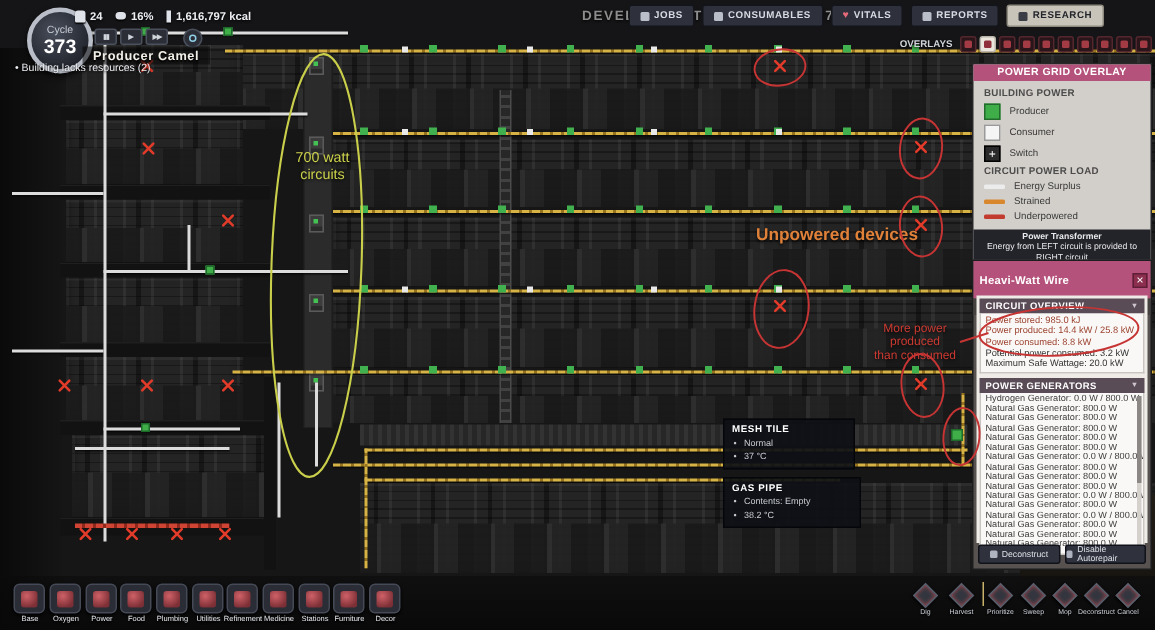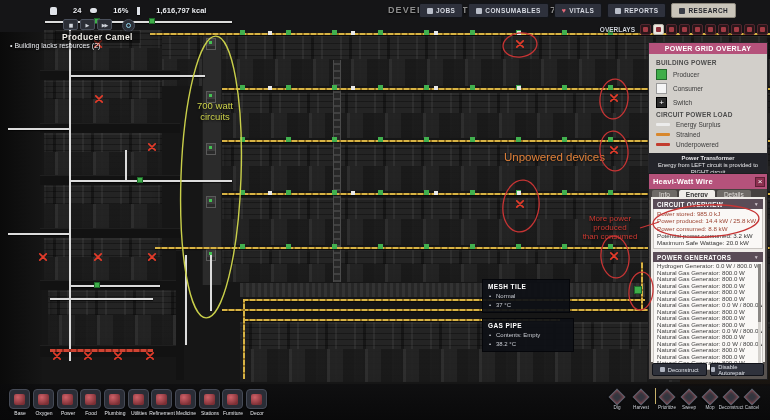--- a/index.html
+++ b/index.html
@@ -35,21 +35,21 @@
 
   
   .cycle{left:18px;top:5px;width:44px;height:44px;border-radius:50%;z-index:6;
     border:3px solid #b9bec8;background:radial-gradient(circle at 40% 35%,#474d5a,#22252d 75%);
     box-sizing:border-box;display:flex;flex-direction:column;align-items:center;justify-content:center;
     box-shadow:0 2px 4px rgba(0,0,0,.7);}
   .cycle .cl{font-size:7px;color:#c6cbd4;line-height:7px;}
   .cycle .cn{font-size:13px;font-weight:bold;color:#fff;line-height:13px;}
   .resbar{left:50px;top:6px;display:flex;align-items:center;gap:9px;z-index:6;color:#eceef2;
     font-size:7.5px;font-weight:bold;text-shadow:0 1px 2px #000;}
-  .ri{display:flex;align-items:center;gap:16px;}
+  .ri{display:flex;align-items:center;gap:3px;}
   .rico{width:7px;height:8px;background:#dfe2e8;border-radius:2px 2px 1px 1px;box-shadow:0 1px 1px #000;}
   .rico.cloud{height:5px;border-radius:3px;}
   .rico.fork{width:3px;border-radius:0;}
   .pbrow{left:63px;top:19px;display:flex;gap:2px;z-index:6;}
   .pbtn2{width:15px;height:11px;background:#2b2e36;border:1px solid #4a505c;border-radius:2px;color:#cfd3da;
     font-size:5px;line-height:10px;text-align:center;box-sizing:border-box;}
   .pbc{width:13px;height:13px;border-radius:50%;background:#2b2e36;border:1px solid #4a505c;margin-left:8px;box-sizing:border-box;position:relative;}
   .pbc::after{content:"";position:absolute;inset:3px;border:1px solid #8fd0e8;border-radius:50%;}
   .pp::before{content:"▮▮";letter-spacing:-1px;}
   .pl::before{content:"▶";}
@@ -89,21 +89,21 @@
   .lln{width:14px;height:3px;border-radius:1px;}
   .lln.sur{background:#ececec;}
   .lln.str{background:#d8872c;}
   .lln.und{background:#c23b2e;}
   .ltxt{font-size:6.5px;color:#3a3a3a;}
   .ltt{background:#23242a;color:#e9e9ec;font-size:5.8px;text-align:center;padding:2px 3px;line-height:6.8px;}
   .ltt .b{font-weight:bold;}
 
   
   .dpanel{left:648px;top:173px;width:120px;height:207px;z-index:6;background:#57524f;border:1px solid #1d1d1f;box-sizing:border-box;}
-  .dhead{height:15px;background:#b5527b;display:flex;align-items:center;justify-content:space-between;padding:0 2px 0 4px;}
+  .dhead{height:25px;background:#b5527b;display:flex;align-items:center;justify-content:space-between;padding:0 2px 0 4px;}
   .dtitle{font-size:7.5px;font-weight:bold;color:#fff;letter-spacing:.2px;}
   .xbtn{width:10px;height:10px;background:#8c2f4f;border:1px solid #5e1f36;color:#fff;font-size:8px;line-height:8px;
     text-align:center;box-sizing:border-box;}
   .xbtn::before{content:"×";}
   .tabs{height:11px;background:#45413f;display:flex;align-items:flex-end;padding-left:3px;gap:2px;}
   .tab{height:10px;padding:0 7px;background:#6e6a66;color:#e0ddd9;font-size:6.5px;line-height:10px;border-radius:2px 2px 0 0;}
   .tab.on{background:#efece8;color:#2f2f2f;font-weight:bold;}
   .dbody{position:absolute;left:2px;right:2px;top:23px;bottom:17px;background:#efece8;padding:2px;box-sizing:border-box;}
   .sech{height:10px;background:#5a4c57;color:#fff;font-size:6.3px;font-weight:bold;letter-spacing:.3px;
     display:flex;align-items:center;justify-content:space-between;padding:0 4px;}
@@ -122,21 +122,21 @@
 
   
   .gtt{position:absolute;z-index:5;background:rgba(14,16,22,.93);border:1px solid #05060a;padding:3px 5px;color:#fff;}
   .gtt .t{font-size:6.5px;font-weight:bold;letter-spacing:.4px;margin-bottom:2px;}
   .gtt .r{font-size:6px;color:#c9ccd3;padding-left:8px;position:relative;line-height:8.5px;white-space:nowrap;}
   .gtt .r::before{content:"•";position:absolute;left:1px;}
 
   
   .note{position:absolute;z-index:4;text-shadow:0 1px 2px rgba(0,0,0,.8);}
   .note-960{left:190px;top:100px;width:50px;font-size:9.5px;line-height:11px;color:#cdd24b;text-align:center;}
-  .note-unp{left:504px;top:151px;font-size:11.5px;font-weight:400;color:#e0813a;}
+  .note-unp{left:504px;top:151px;font-size:11.5px;font-weight:700;color:#e0813a;}
   .note-more{left:574px;top:214px;width:72px;font-size:8px;line-height:9px;color:#cc3a32;text-align:center;}
 
   
   .botbar{left:0;top:384px;width:770px;height:36px;background:linear-gradient(180deg,rgba(10,10,12,.55),rgba(8,8,9,.92));z-index:6;}
   .bbtn{position:absolute;top:389px;width:21px;height:20px;background:#2a2d36;border:1px solid #454a56;border-radius:4px;
     z-index:7;display:flex;align-items:center;justify-content:center;box-sizing:border-box;box-shadow:0 1px 2px #000;}
   .bicon{width:11px;height:11px;border-radius:2px;background:radial-gradient(circle at 35% 30%,#cf6168,#7c2f35 75%);}
   .blab{position:absolute;top:410px;width:34px;z-index:7;font-size:5px;color:#e6e8ec;text-align:center;text-shadow:0 1px 1px #000;}
   .tool{position:absolute;top:390px;width:14px;height:14px;z-index:7;display:flex;align-items:center;justify-content:center;}
   .tool-d{width:10px;height:10px;transform:rotate(45deg);background:#33363f;border:1px solid #5a5f6b;
@@ -254,20 +254,24 @@
     <div class="r">38.2 °C</div>
   </div>
 
   <div class="note note-960">700 watt circuits</div>
   <div class="note note-unp">Unpowered devices</div>
   <div class="note note-more">
     <div>More power produced</div>
     <div>than consumed</div>
   </div>
 
+  <div class="abs cycle">
+    <span class="cl">Cycle</span>
+    <span class="cn">373</span>
+  </div>
   <div class="abs resbar">
     <span class="ri">
         <span class="rico"></span>
         <span>24</span>
       </span>
     <span class="ri">
         <span class="rico cloud"></span>
         <span>16%</span>
       </span>
     <span class="ri">

